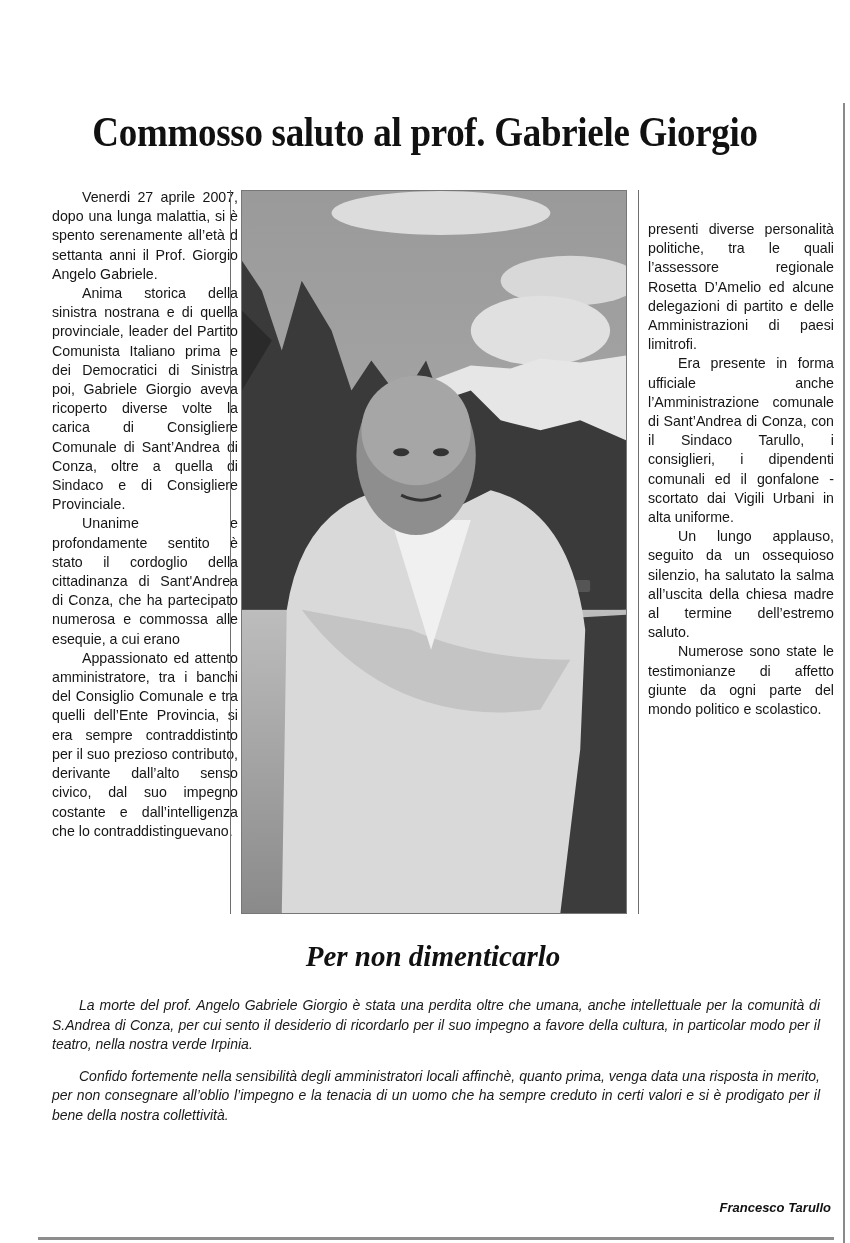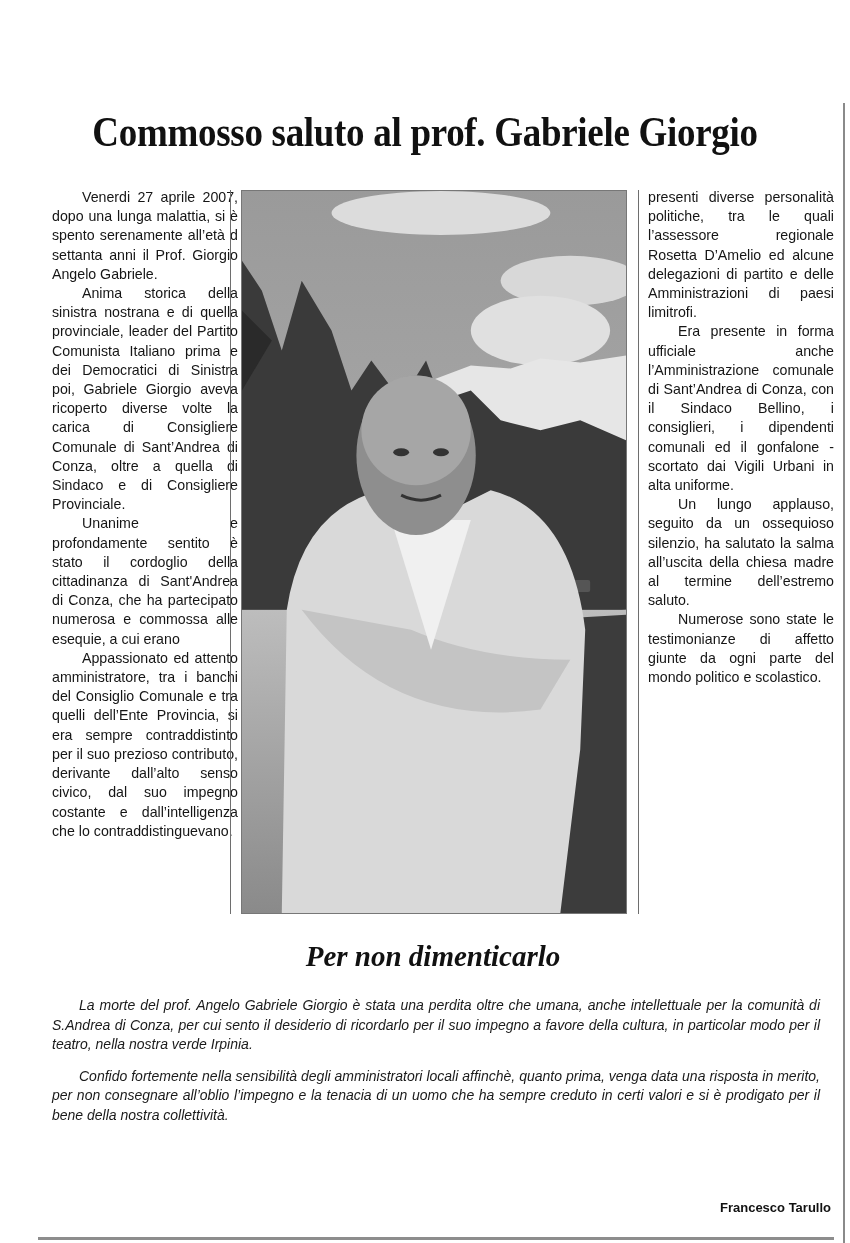--- a/index.html
+++ b/index.html
@@ -11,21 +11,21 @@
       letter-spacing: -0.3px; color: #111; transform: scaleY(1.12); transform-origin: top center;
       margin: 0;
     }
     .col {
       position: absolute; top: 188px; width: 186px;
       font-family: "Liberation Sans", sans-serif; font-size: 14.2px; line-height: 19.2px;
       color: #151515; text-align: justify; font-weight: 500;
     }
     .col p { margin: 0; text-indent: 30px; }
     .col-left { left: 52px; }
-    .col-right { left: 648px; }
+    .col-right { left: 648px; margin-top: 32px; }
     .rule-v { position: absolute; width: 1px; background: #6e6e6e; top: 190px; height: 724px; }
     .rule-left { left: 230px; }
     .rule-right { left: 638px; }
     .photo {
       position: absolute; left: 241px; top: 190px; width: 386px; height: 724px;
       background: #aaa; overflow: hidden; border: 1px solid #777; box-sizing: border-box;
     }
     .photo svg { display: block; width: 100%; height: 100%; }
     .subhead {
       position: absolute; left: 0; top: 940px; width: 866px; text-align: center;
@@ -33,21 +33,21 @@
       font-size: 29px; color: #111; margin: 0;
     }
     .tribute {
       position: absolute; left: 40px; top: 984px; width: 792px;
       font-family: "Liberation Sans", sans-serif; font-style: italic; font-size: 14px;
       line-height: 19.6px; color: #1a1a1a; text-align: justify;
     }
     .tribute p { margin: 12px; text-indent: 27px; }
     .signature {
       position: absolute; right: 19px; top: 1200px;
-      font-family: "Liberation Sans", sans-serif; font-weight: bold; 
+      font-family: "Liberation Sans", sans-serif; font-weight: bold; font-style: italic;
       font-size: 13px; color: #111;
     }
     .rule-h { position: absolute; left: 38px; top: 1237px; width: 796px; height: 3px; background: #8d8d8d; }
   </style>
 </head>
 <body>
 
 <div class="page-edge"></div>
 
 <h1 class="headline">Commosso saluto al prof. Gabriele Giorgio</h1>
@@ -92,21 +92,21 @@
     <ellipse cx="160" cy="262" rx="8" ry="4" fill="#333"></ellipse>
     <ellipse cx="200" cy="262" rx="8" ry="4" fill="#333"></ellipse>
     <path d="M160 305 Q180 315 200 305" stroke="#333" stroke-width="3" fill="none"></path>
   </svg>
 </div>
 
 <div class="rule-v rule-right"></div>
 
 <div class="col col-right">
   <p style="text-indent:0">presenti diverse personalità politiche, tra le quali l’assessore regionale Rosetta D’Amelio ed alcune delegazioni di partito e delle Amministrazioni di paesi limitrofi.</p>
-  <p>Era presente in forma ufficiale anche l’Amministrazione comunale di Sant’Andrea di Conza, con il Sindaco Bellino, i consiglieri, i dipendenti comunali ed il gonfalone - scortato dai Vigili Urbani in alta uniforme.</p>
+  <p>Era presente in forma ufficiale anche l’Amministrazione comunale di Sant’Andrea di Conza, con il Sindaco Tarullo, i consiglieri, i dipendenti comunali ed il gonfalone - scortato dai Vigili Urbani in alta uniforme.</p>
   <p>Un lungo applauso, seguito da un ossequioso silenzio, ha salutato la salma all’uscita della chiesa madre al termine dell’estremo saluto.</p>
   <p>Numerose sono state le testimonianze di affetto giunte da ogni parte del mondo politico e scolastico.</p>
 </div>
 
 <h2 class="subhead">Per non dimenticarlo</h2>
 
 <div class="tribute">
   <p>La morte del prof. Angelo Gabriele Giorgio è stata una perdita oltre che umana, anche intellettuale per la comunità di S.Andrea di Conza, per cui sento il desiderio  di ricordarlo per il suo impegno a favore della cultura, in particolar modo per il teatro, nella nostra verde Irpinia.</p>
   <p>Confido fortemente  nella sensibilità degli amministratori locali affinchè, quanto prima, venga data una risposta in merito, per non consegnare all’oblio l’impegno e la tenacia di un uomo che ha sempre creduto in certi valori e si è prodigato per il bene della nostra collettività.</p>
 </div>

